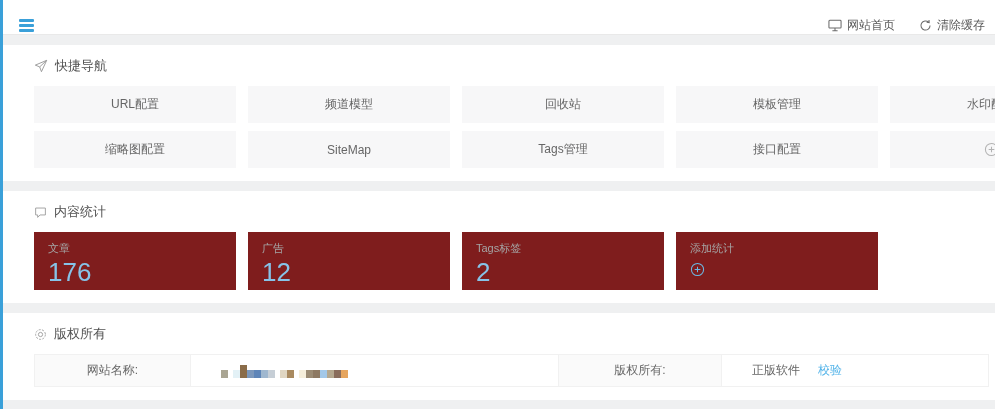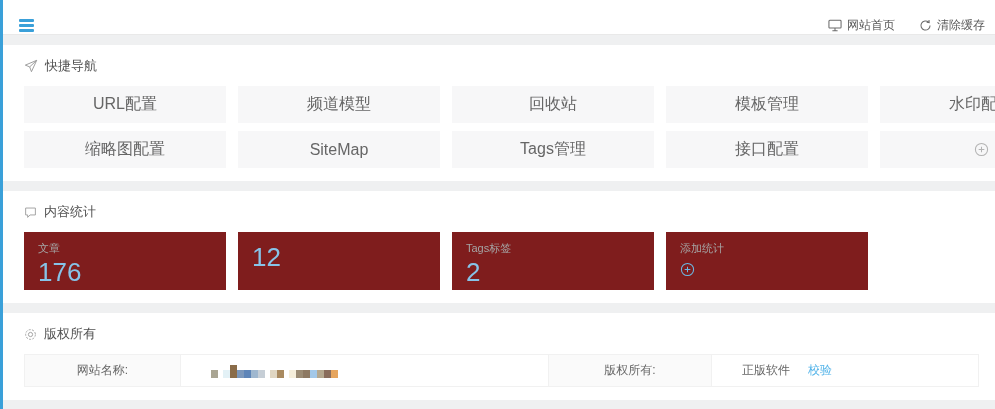--- a/index.html
+++ b/index.html
@@ -27,31 +27,31 @@
   .hamburger { display: flex; flex-direction: column; gap: 2px; cursor: pointer; padding: 3px; }
   .hamburger span { width: 15px; height: 3px; background: #3aa0d9; border-radius: 1px; }
   .topbar-right { display: flex; align-items: center; gap: 24px; }
   .topbar-item {
     display: flex; align-items: center; gap: 5px;
     font-size: 12px; color: #595959; cursor: pointer;
   }
   .icon { display: inline-flex; color: #9a9a9a; flex: none; }
   .topbar-item .icon { color: #6b6b6b; }
   
-  .panel { background: #fff; margin-top: 10px; padding: 12px 0 13px 24px; }
+  .panel { background: #fff; margin-top: 10px; padding: 12px 0 13px 34px; }
   .panel-header {
     display: flex; align-items: center; gap: 7px;
     font-size: 13px; color: #515151; margin-bottom: 11px;
   }
   
   .grid5 { display: grid; grid-template-columns: repeat(5, 202px); gap: 8px 12px; width: 1058px; }
   .nav-btn {
     height: 37px; background: #f7f7f8;
     display: flex; align-items: center; justify-content: center;
-    font-size: 16px; color: #666; cursor: pointer;
+    font-size: 12px; color: #666; cursor: pointer;
   }
   .nav-btn .icon { color: #b3b3b3; }
   
   .stats-grid { display: grid; grid-template-columns: repeat(5, 202px); gap: 12px; width: 1058px; }
   .stat-card { height: 58px; background: #7f1d1d; padding: 9px 14px; }
   .stat-label { font-size: 11px; color: #a5a5a5; }
   .stat-value { font-size: 26px; font-weight: 300; color: #87c3e8; line-height: 1; margin-top: 3px; }
   .stat-card .icon { color: #6cb9e4; margin-top: 6px; }
   
   .sys-table { width: 955px; border-collapse: collapse; font-size: 12px; }
@@ -138,20 +138,21 @@
         </svg>
     </span>
     <span>内容统计</span>
   </div>
   <div class="stats-grid">
     <div class="stat-card">
       <div class="stat-label">文章</div>
       <div class="stat-value">176</div>
     </div>
     <div class="stat-card">
+      <div class="stat-label">广告</div>
       <div class="stat-value">12</div>
     </div>
     <div class="stat-card">
       <div class="stat-label">Tags标签</div>
       <div class="stat-value">2</div>
     </div>
     <div class="stat-card">
       <div class="stat-label">添加统计</div>
       <span class="icon">
         <svg width="15" height="15" viewBox="0 0 16 16">

